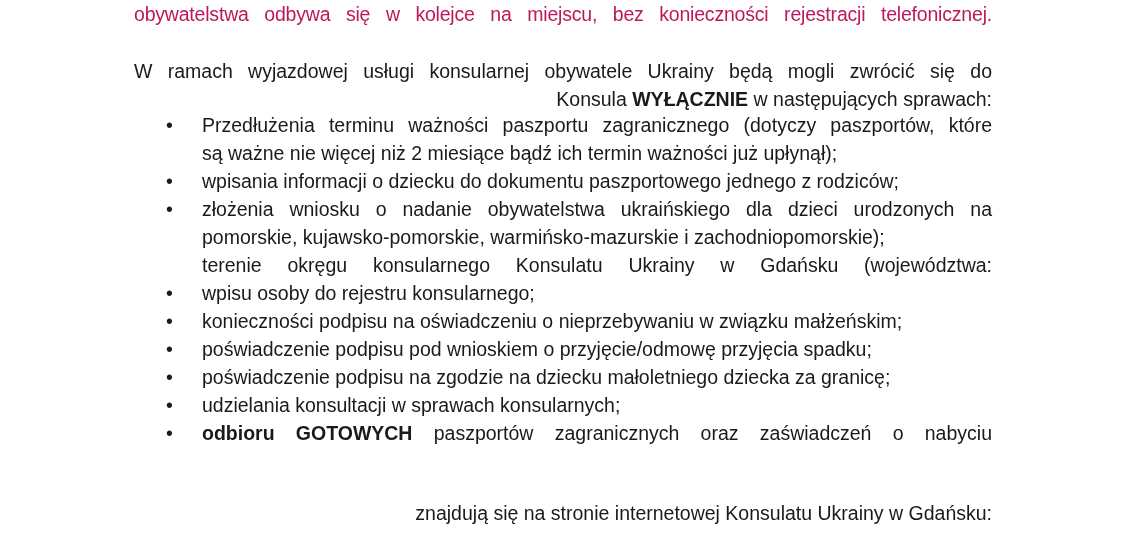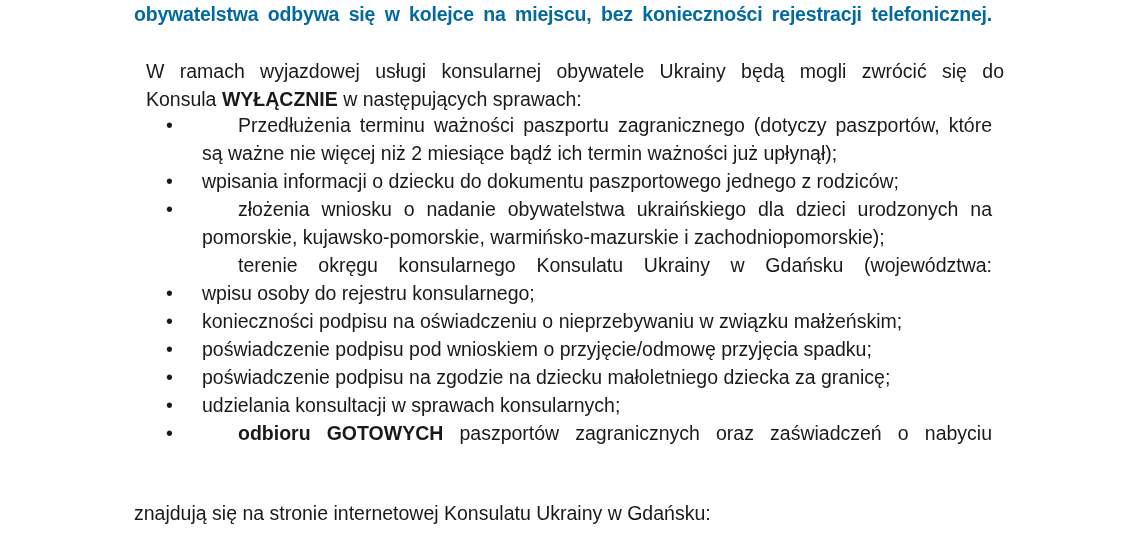--- a/index.html
+++ b/index.html
@@ -18,43 +18,44 @@
   .page {
     position: absolute;
     left: 134px;
     top: 0;
     width: 858px;
   }
   .line {
     font-size: 19.5px;
     line-height: 28px;
     white-space: nowrap;
+    text-align: right;
   }
   .justify {
     text-align: justify;
     text-align-last: justify;
     white-space: normal;
   }
   .red-note {
     position: absolute;
     top: 0;
     left: 0;
     width: 858px;
-    color: #0369a1;
-    font-weight: bold;
+    color: #be185d;
+    font-weight: normal;
     font-size: 19.5px;
     line-height: 28px;
     text-align: justify;
     text-align-last: justify;
     letter-spacing: -0.2px;
   }
   .intro {
     position: absolute;
     top: 57px;
-    left: 12px;
+    left: 0;
     width: 858px;
   }
   .list {
     position: absolute;
     top: 111px;
     left: 0;
     width: 858px;
     margin: 0;
     padding: 0;
     list-style: none;
@@ -73,21 +74,20 @@
     line-height: 28px;
   }
   .item-line {
     display: block;
     white-space: nowrap;
   }
   .item-line.j {
     text-align: justify;
     text-align-last: justify;
     white-space: normal;
-    margin-left: 36px;
   }
   b { font-weight: bold; }
   .outro {
     position: absolute;
     top: 499px;
     left: 0;
     width: 858px;
   }
 </style>
 </head>

